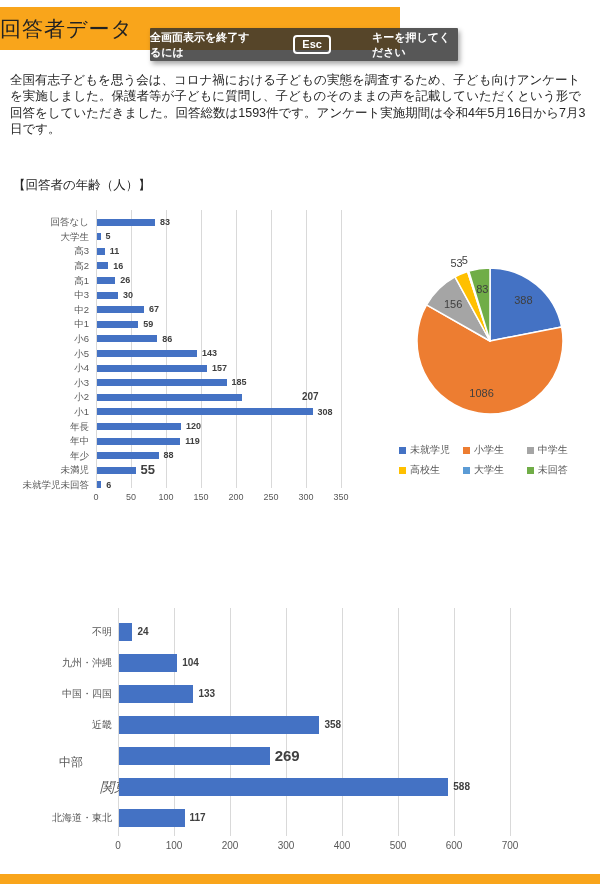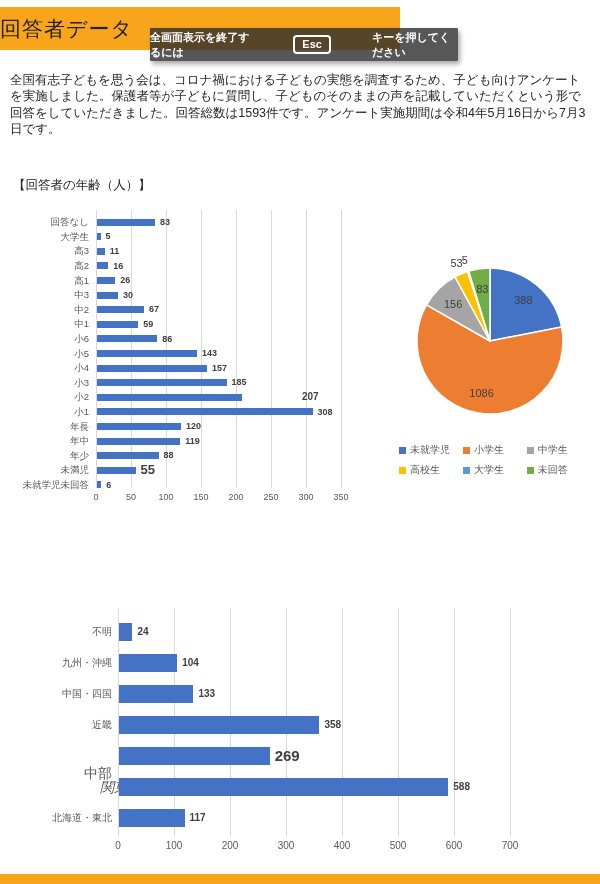--- a/index.html
+++ b/index.html
@@ -216,21 +216,21 @@
       <div class="val-label" style="left: 107.44px; top: 26.2px; font-size: 10px; line-height: 11.5px;">24</div>
       <div class="cat-label" style="left: 0px; width: 82px; top: 56.8px; font-size: 10px; line-height: 12px;">九州・沖縄</div>
       <div class="bar" style="left: 89px; top: 54px; width: 58.24px; height: 18px; background: rgb(68, 114, 196);"></div>
       <div class="val-label" style="left: 152.24px; top: 57.2px; font-size: 10px; line-height: 11.5px;">104</div>
       <div class="cat-label" style="left: 0px; width: 82px; top: 87.8px; font-size: 10px; line-height: 12px;">中国・四国</div>
       <div class="bar" style="left: 89px; top: 85px; width: 74.48px; height: 18px; background: rgb(68, 114, 196);"></div>
       <div class="val-label" style="left: 168.48px; top: 88.2px; font-size: 10px; line-height: 11.5px;">133</div>
       <div class="cat-label" style="left: 0px; width: 82px; top: 118.8px; font-size: 10px; line-height: 12px;">近畿</div>
       <div class="bar" style="left: 89px; top: 116px; width: 200.48px; height: 18px; background: rgb(68, 114, 196);"></div>
       <div class="val-label" style="left: 294.48px; top: 119.2px; font-size: 10px; line-height: 11.5px;">358</div>
-      <div class="cat-label" style="left: 0px; width: 82px; top: 167px; font-size: 14px; line-height: 12px;">中部</div>
+      <div class="cat-label" style="left: 0px; width: 82px; top: 156px; font-size: 12px; line-height: 12px; text-align: center;">中部</div>
       <div class="bar" style="left: 89px; top: 147px; width: 150.64px; height: 18px; background: rgb(68, 114, 196);"></div>
       <div class="val-label" style="left: 244.64px; top: 150.2px; font-size: 15px; line-height: 11.5px;">269</div>
       <div class="cat-label" style="left: 16px; width: 82px; top: 180.8px; font-size: 14px; line-height: 12px; font-style: italic;">関東</div>
       <div class="bar" style="left: 89px; top: 178px; width: 329.28px; height: 18px; background: rgb(68, 114, 196);"></div>
       <div class="val-label" style="left: 423.28px; top: 181.2px; font-size: 10px; line-height: 11.5px;">588</div>
       <div class="cat-label" style="left: 0px; width: 82px; top: 211.8px; font-size: 10px; line-height: 12px;">北海道・東北</div>
       <div class="bar" style="left: 89px; top: 209px; width: 65.52px; height: 18px; background: rgb(68, 114, 196);"></div>
       <div class="val-label" style="left: 159.52px; top: 212.2px; font-size: 10px; line-height: 11.5px;">117</div>
     </div>
 

